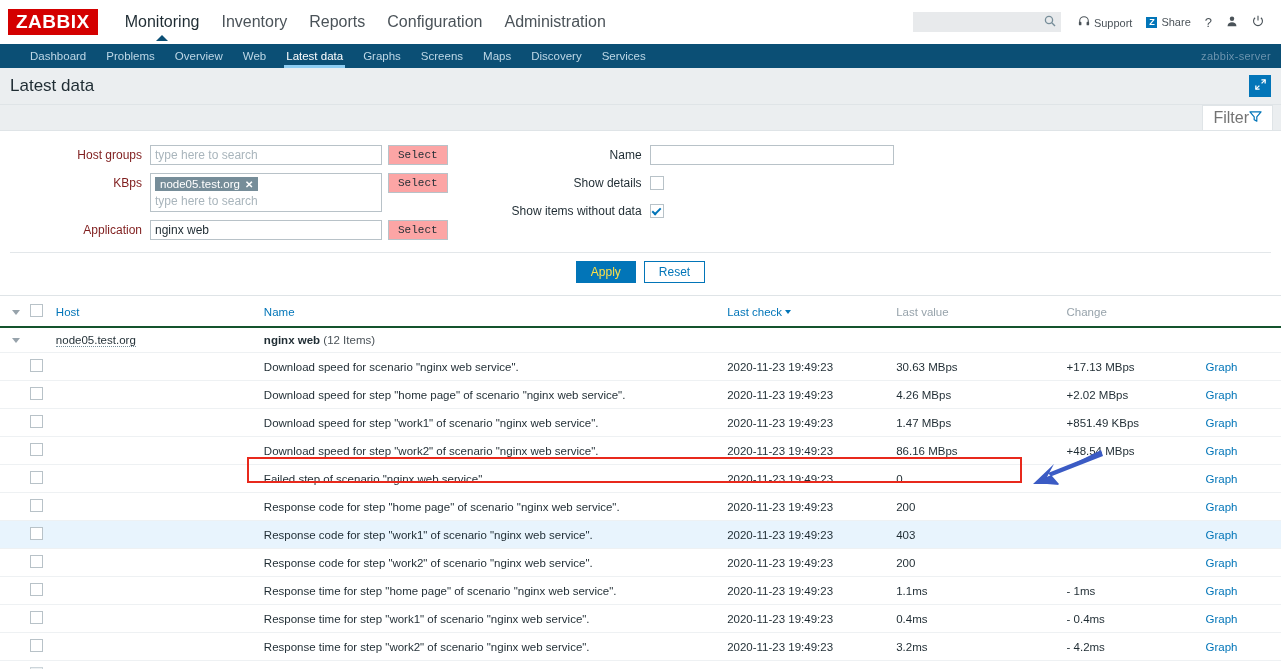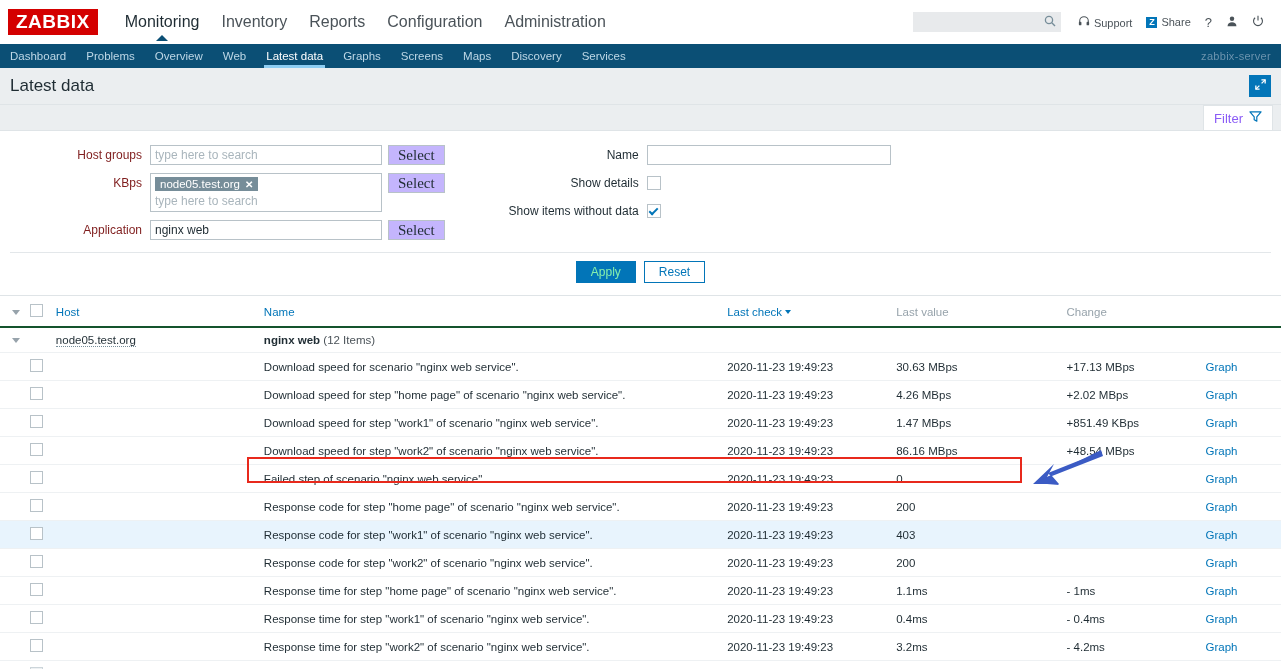--- a/index.html
+++ b/index.html
@@ -85,21 +85,21 @@
     font-size:9px; width:11px; height:11px; line-height:11px;
     text-align:center; display:inline-block;
   }
 
   
   .subnav {
     height: 24px;
     background: #0b4f75;
     display: flex;
     align-items: center;
-    padding-left: 0;
+    padding-left: 20px;
     position: relative;
   }
   .subnav a {
     color: #bdd7e6;
     text-decoration: none;
     font-size: 11.5px;
     padding: 0 10px;
     line-height: 24px;
     position: relative;
     height: 24px;
@@ -146,24 +146,24 @@
     display: flex;
     justify-content: flex-end;
     align-items: flex-end;
     padding-right: 8px;
   }
   .filtertab {
     background: #fff;
     border: 1px solid #dfe4e7;
     border-bottom: none;
     height: 25px;
-    display: flex; align-items: center; gap: 6px;
+    display: flex; align-items: center; 
     padding: 0 10px;
-    font-size: 13px;
-    color: #8b5cf6;
+    font-size: 16px;
+    color: #737373;
     cursor: pointer;
   }
 
   
   .filterpanel {
     background: #fff;
     border-top: 1px solid #dfe4e7;
     border-bottom: 1px solid #dfe4e7;
     padding: 14px 0 8px 0;
     position: relative;
@@ -209,27 +209,27 @@
     color: #fff;
     font-size: 11.5px;
     padding: 1px 5px;
     margin-bottom: 2px;
   }
   .chip-x { font-size: 10px; font-weight: bold; cursor: pointer; }
   .ms-placeholder { color: #a9b5bc; font-size: 12px; line-height: 16px; }
   .selbtn {
     margin-left: 6px;
     border: 1px solid #b8c2c8;
-    background: #c4b5fd;
+    background: #fca5a5;
     color: #1f2c33;
-    font-size: 15px;
+    font-size: 11px;
     height: 20px;
     padding: 0 9px;
     cursor: pointer;
-    font-family: Liberation Serif, serif;
+    font-family: Liberation Mono, monospace;
   }
   .fcol2 { margin-left: 52px; }
   .flabel2 { width: 150px; text-align: right; padding-right: 8px; line-height: 20px; font-size: 12px; }
   .finput-wide { width: 244px; }
   .zcheck {
     width: 14px; height: 14px;
     border: 1px solid #b8c2c8;
     background: #fff;
     display: inline-flex;
     align-items: center; justify-content: center;
@@ -246,21 +246,21 @@
   }
   .filter-divider {
     border-top: 1px solid #e3e7ea;
     margin: 4px 10px 0 10px;
   }
   .filter-actions {
     display: flex; justify-content: center; gap: 8px;
     padding: 8px 0 4px 0;
   }
   .btn-primary {
-    background: #0275b8; color: #86efac; border: 1px solid #0275b8;
+    background: #0275b8; color: #fde047; border: 1px solid #0275b8;
     font-size: 12px; height: 22px; padding: 0 14px; cursor: pointer;
     font-family: "Liberation Sans", sans-serif;
   }
   .btn-secondary {
     background: #fff; color: #0275b8; border: 1px solid #0275b8;
     font-size: 12px; height: 22px; padding: 0 14px; cursor: pointer;
     font-family: "Liberation Sans", sans-serif;
   }
 
   

